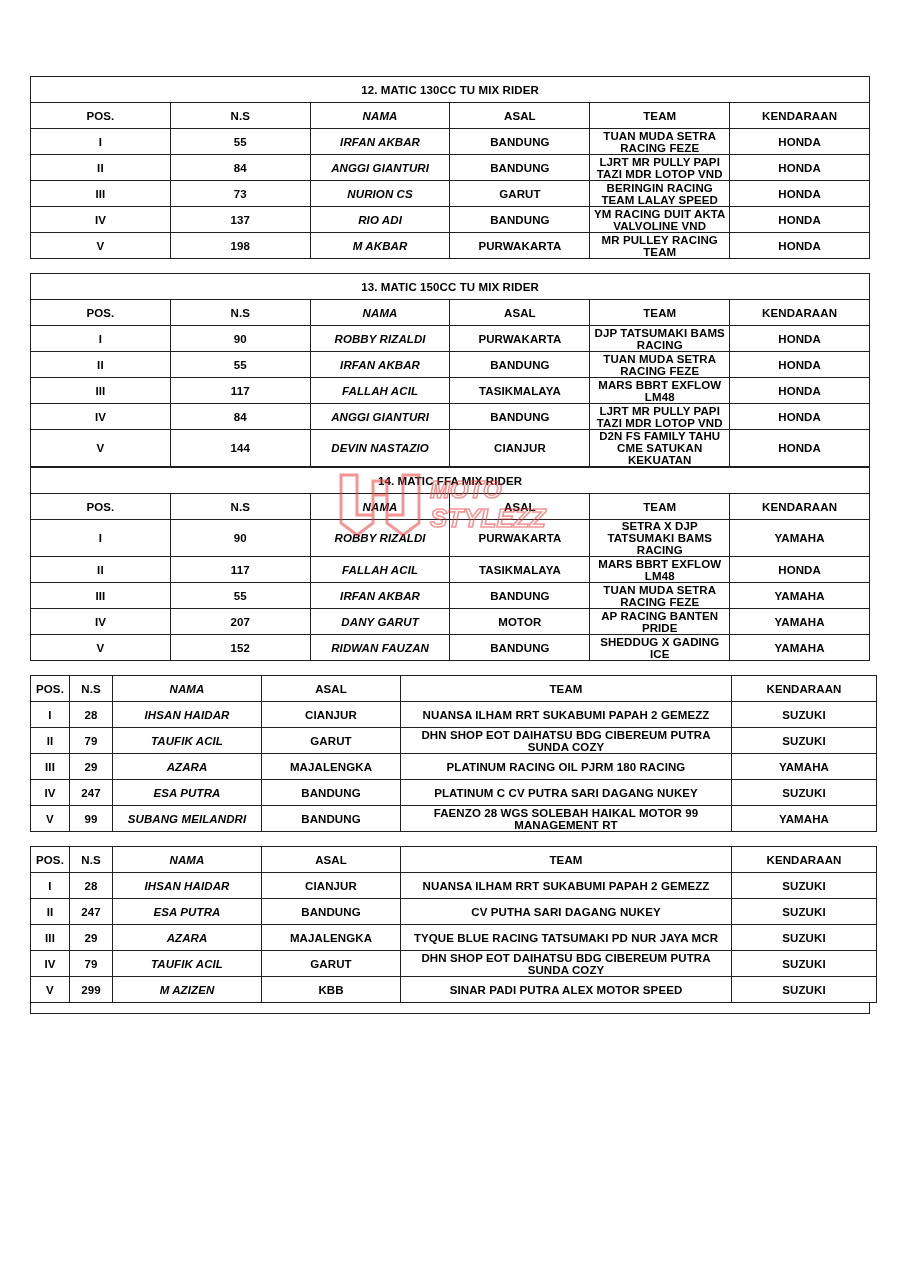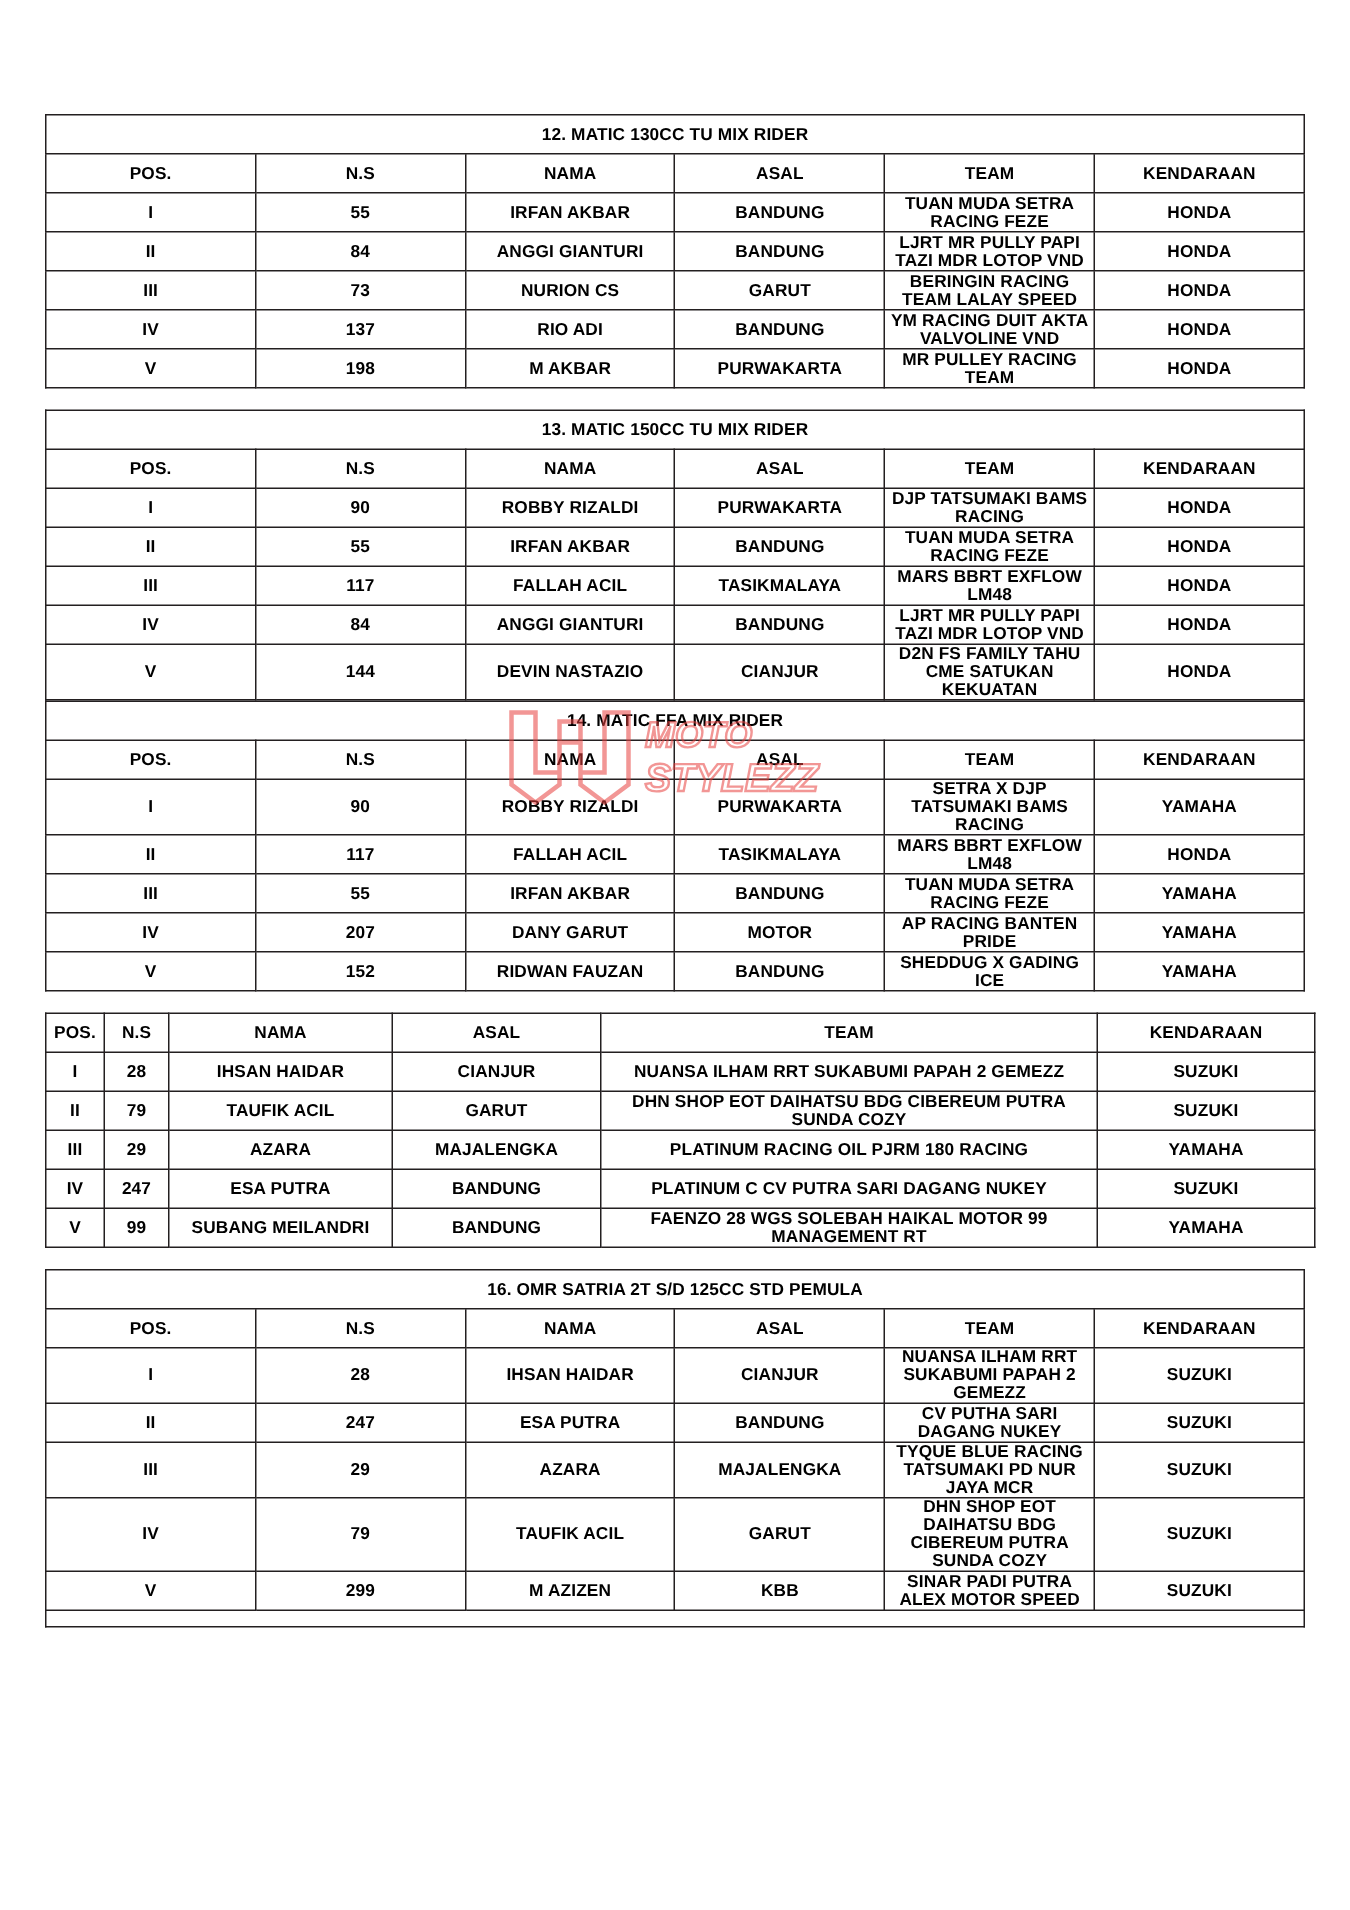--- a/index.html
+++ b/index.html
@@ -61,21 +61,21 @@
     height: 32px;
     letter-spacing: 0.2px;
   }
   .hdr td {
     font-size: 11.5px;
     font-weight: bold;
     height: 26px;
   }
   .cpos { width: 38px; }
   .cns  { width: 42px; }
-  .cnama{ width: 148px; text-align: left; padding-left: 5px; }
+  .cnama{ width: 148px; text-align: left; padding-left: 5px; font-style: italic; }
   .casal{ width: 138px; }
   .cteam{ width: 330px; }
   .cken { width: 144px; }
   .hdr .cnama { text-align: center; padding-left: 0; }
   .spacer {
     height: 14px;
     width: 840px;
   }
   .spacer-sm { height: 0px; }
   .tailbox {
@@ -326,23 +326,20 @@
         </tr>
       </tbody>
         </table>
     </div>
 
     <div class="spacer"></div>
 
     <div class="sect">
       <table class="cls">
         <tbody>
-            <tr>
-              <td class="title-cell" colspan="6">16. OMR SATRIA 2T S/D 125CC STD PEMULA</td>
-            </tr>
         <tr class="hdr">
           <td class="cpos">POS.</td>
           <td class="cns">N.S</td>
           <td class="cnama">NAMA</td>
           <td class="casal">ASAL</td>
           <td class="cteam">TEAM</td>
           <td class="cken">KENDARAAN</td>
         </tr>
         <tr>
           <td class="cpos">I</td>

